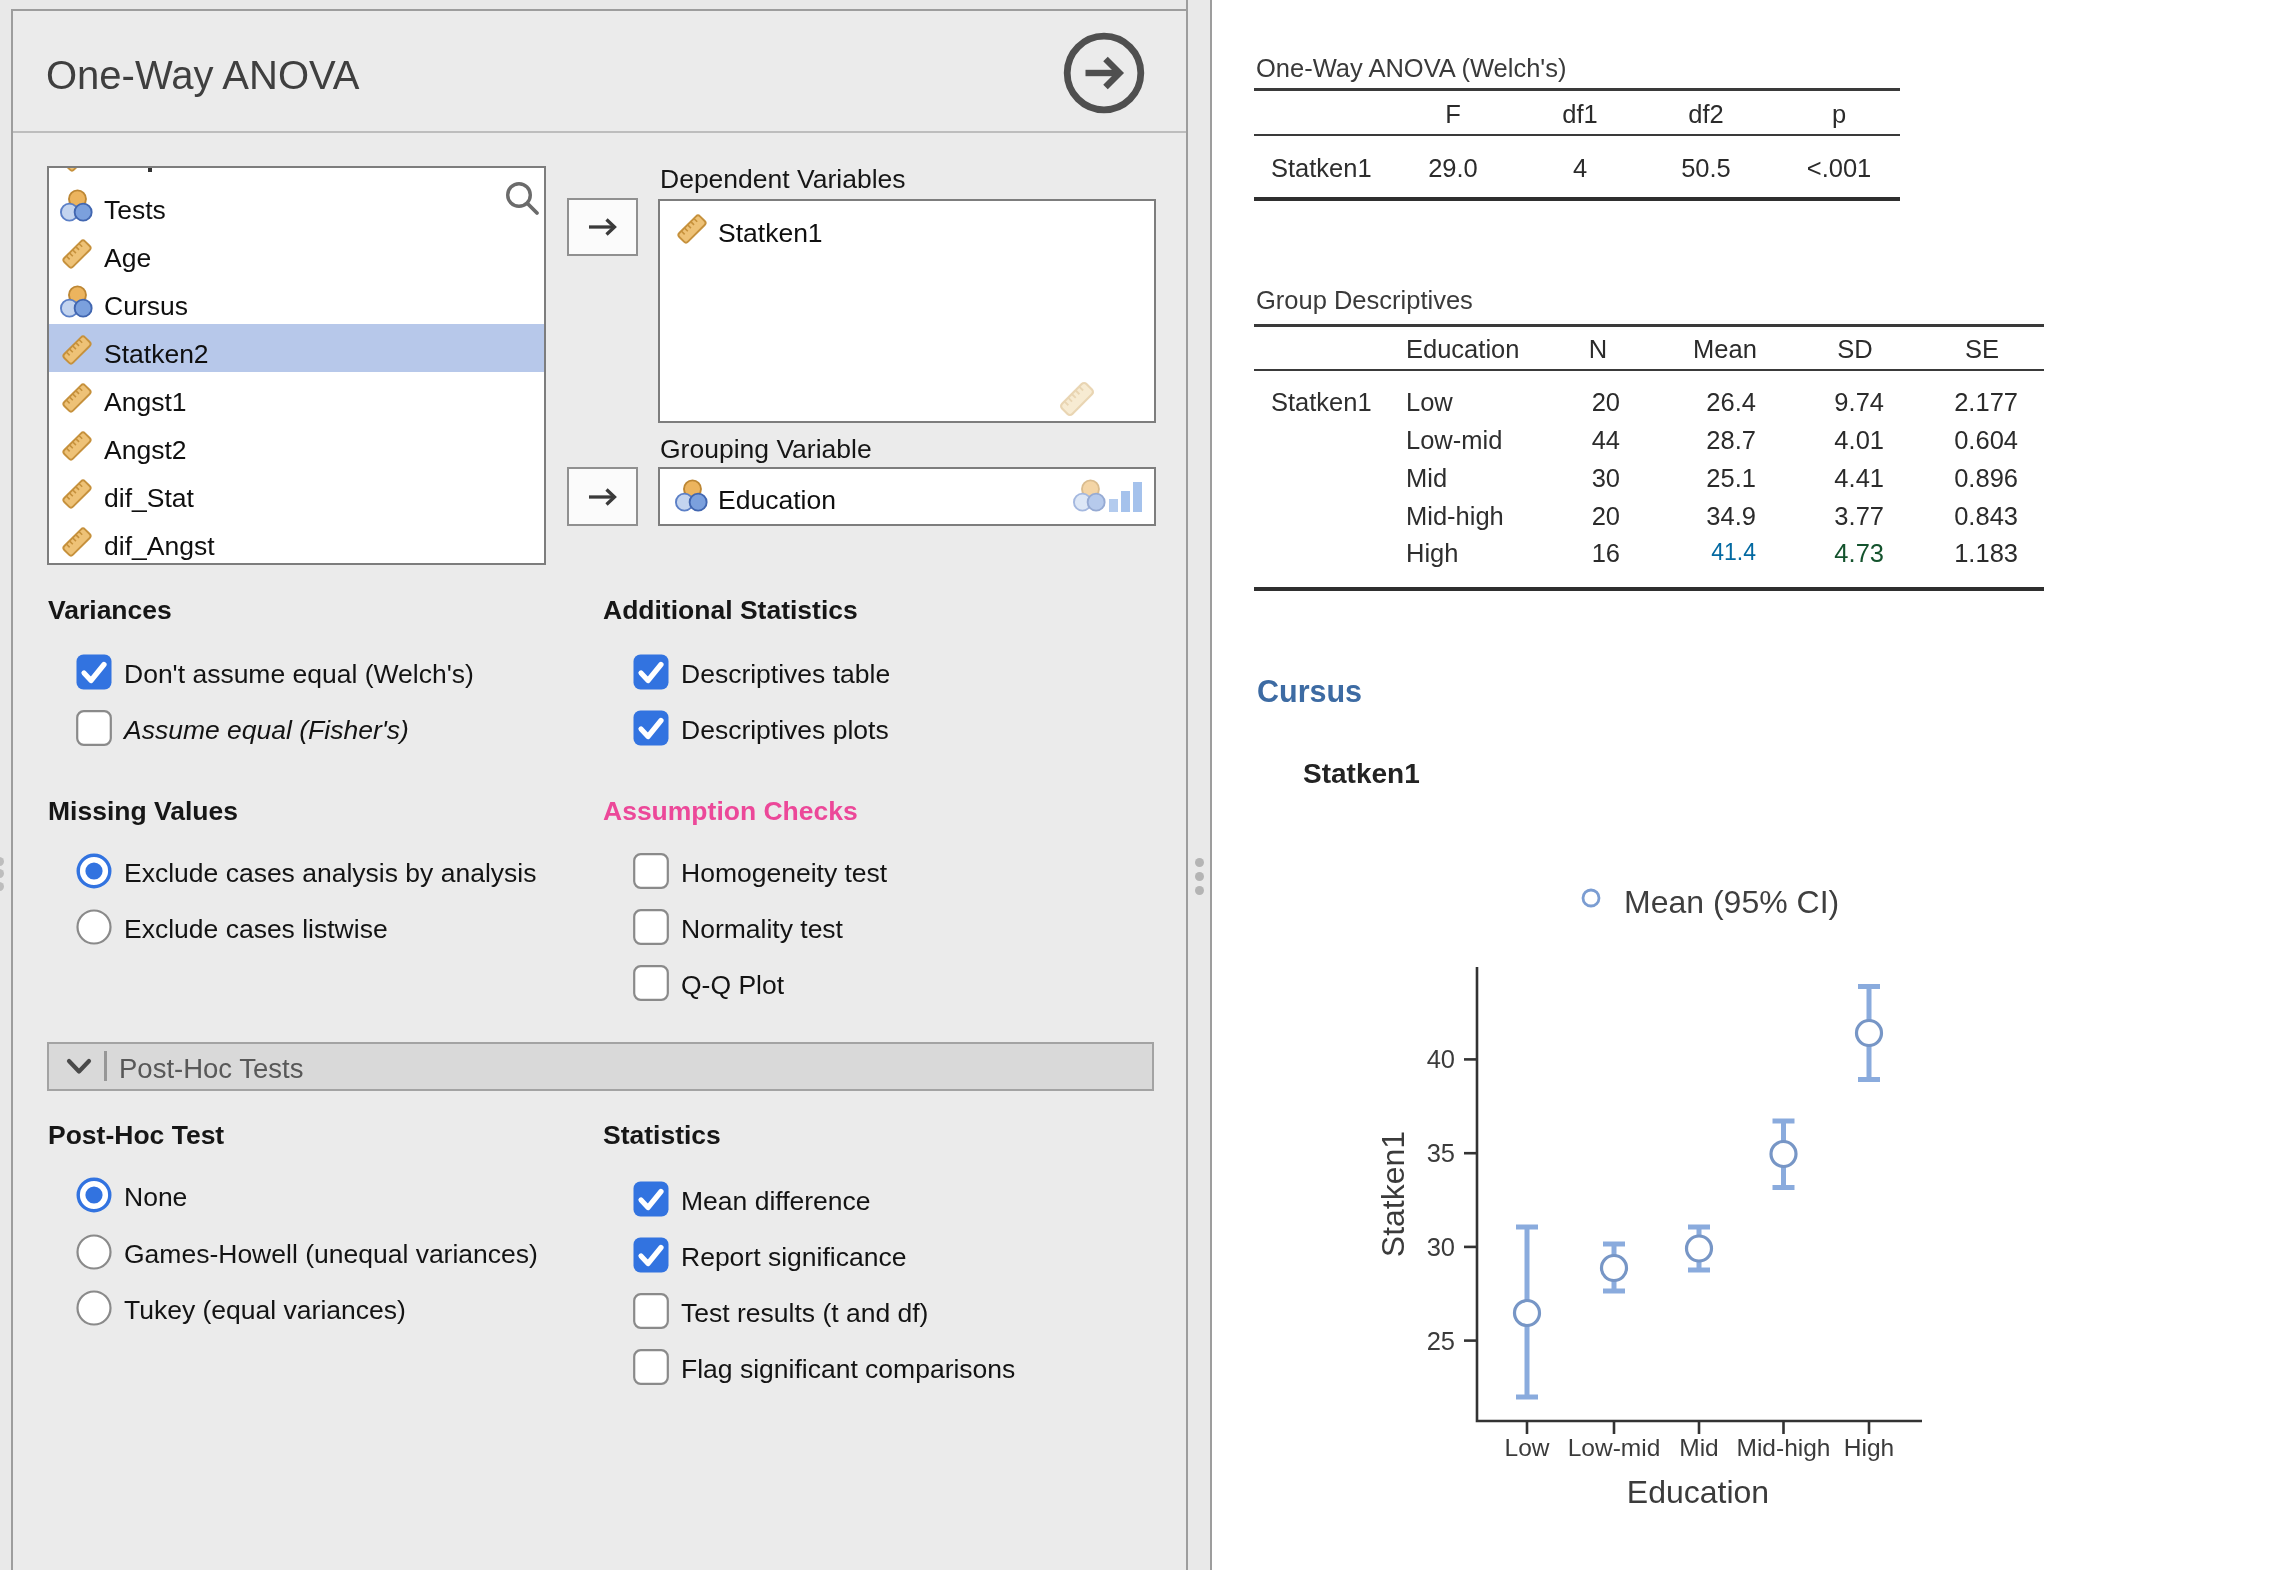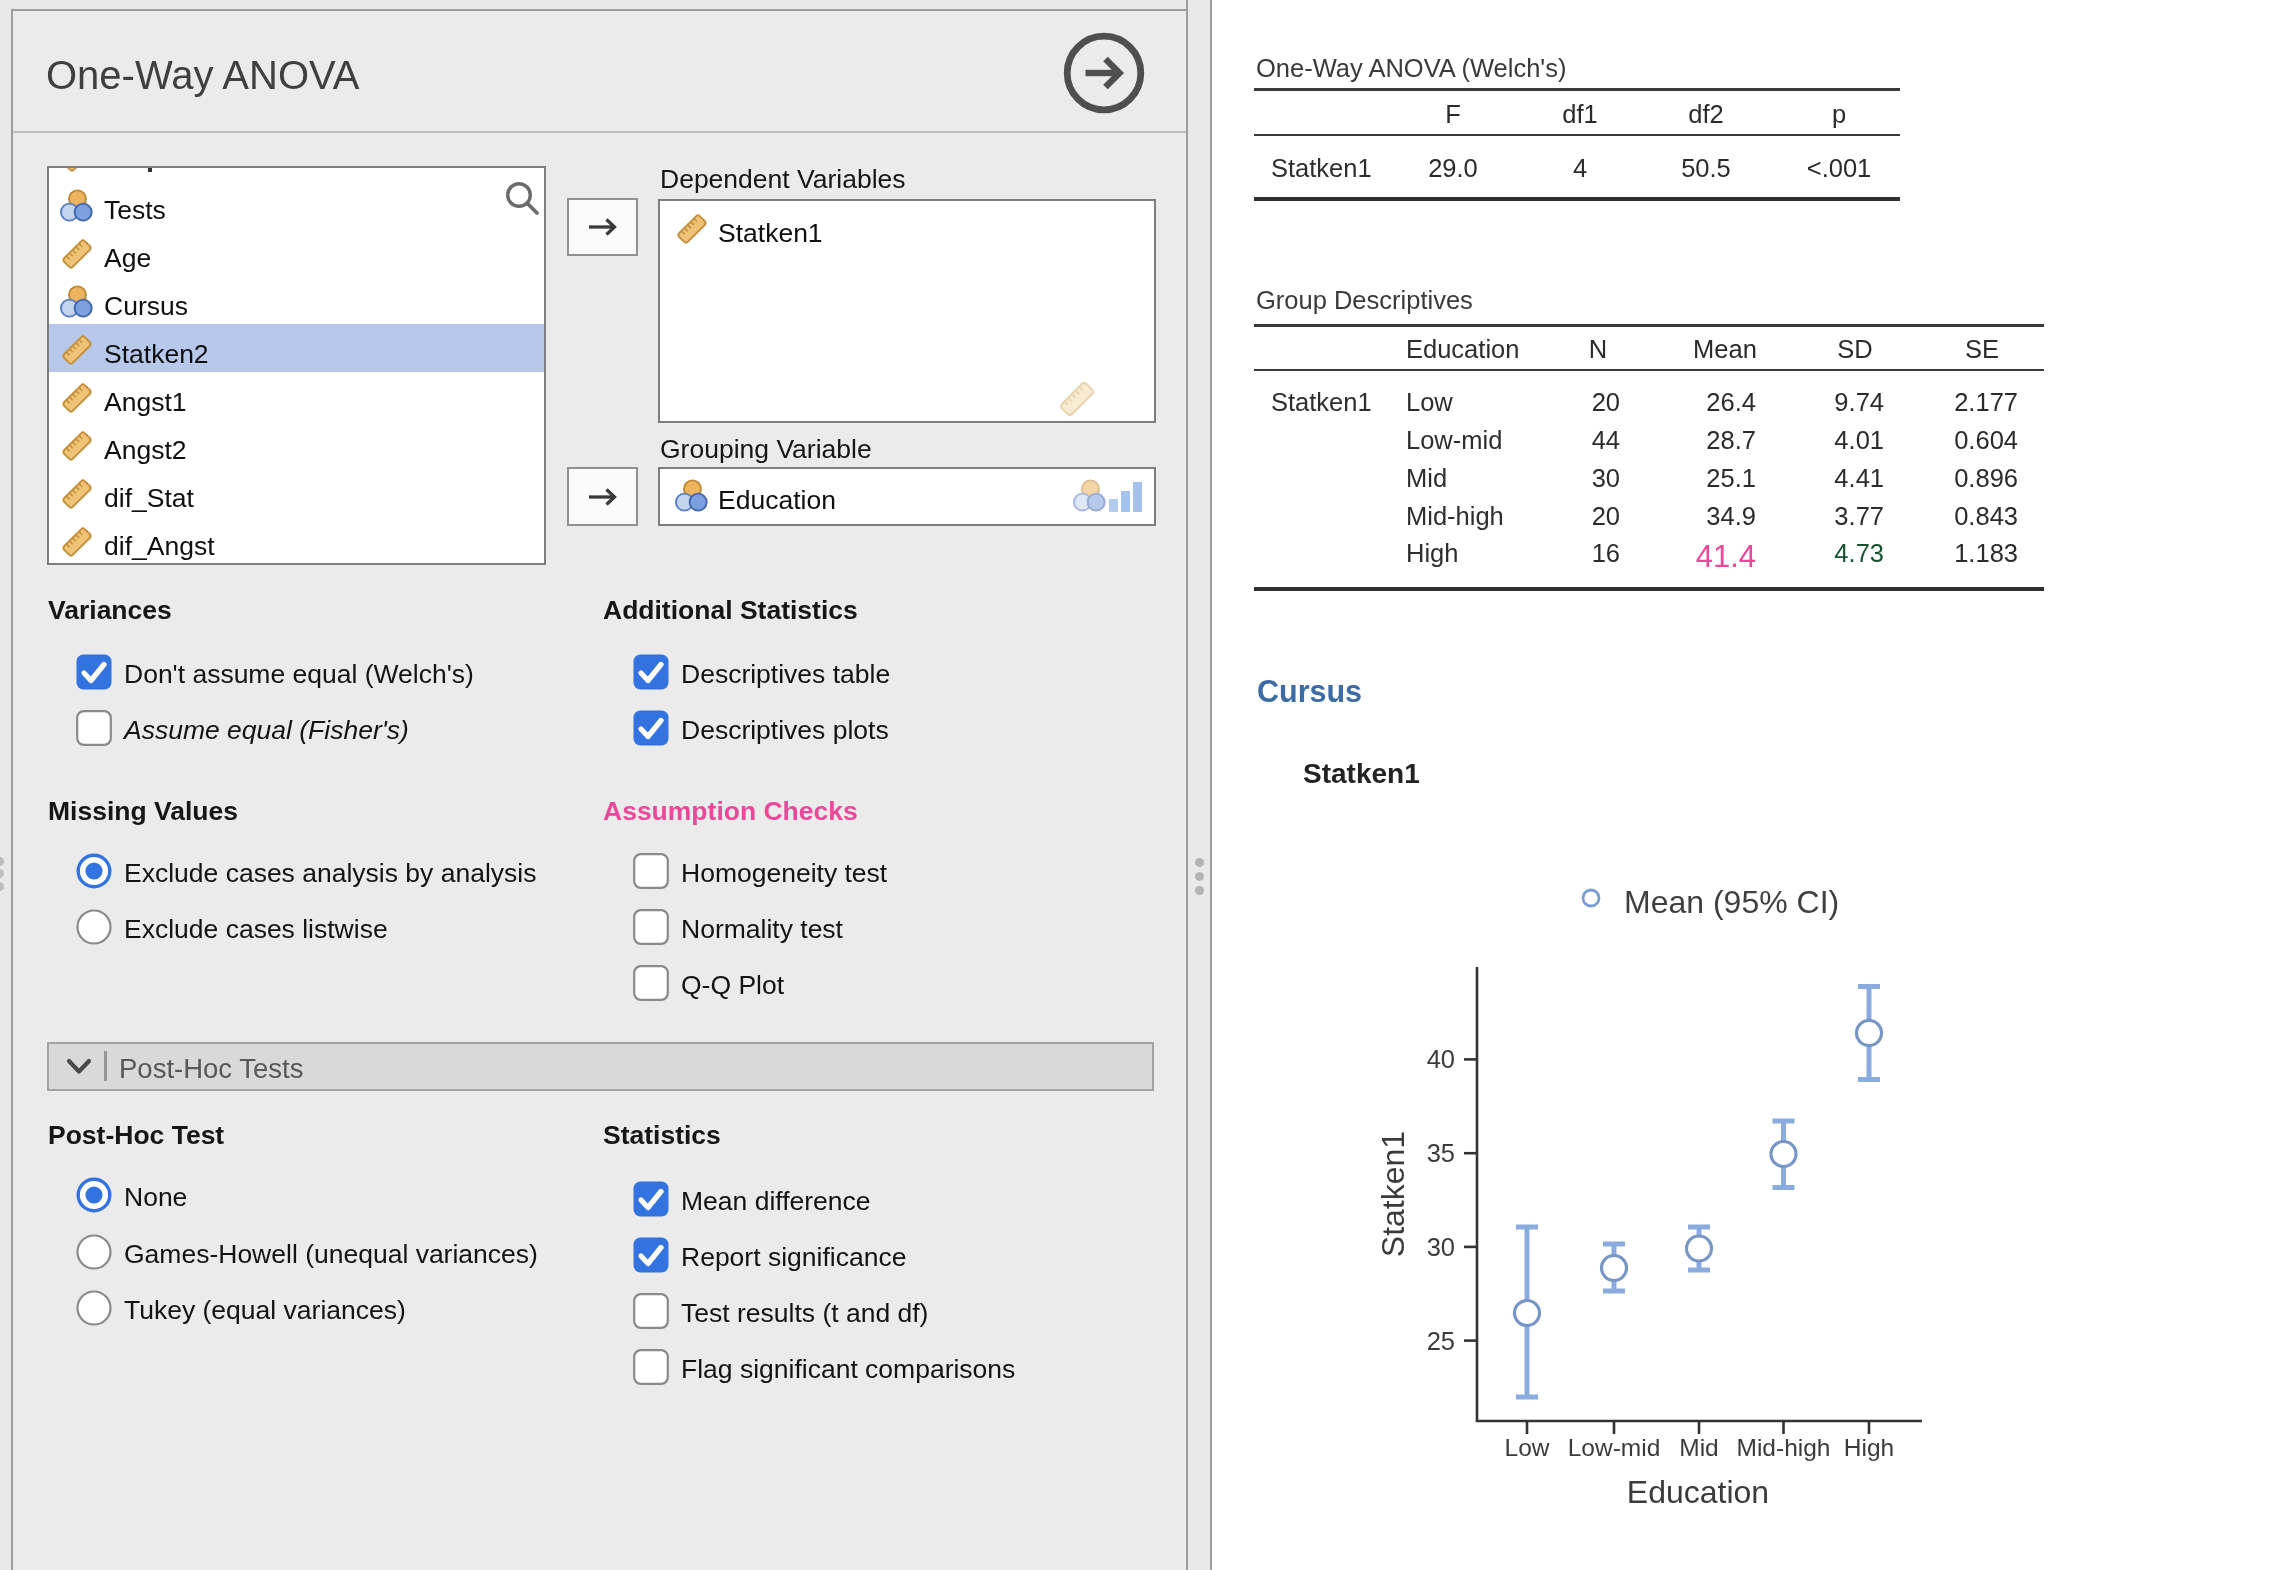--- a/index.html
+++ b/index.html
@@ -254,21 +254,21 @@
 <div style="position:absolute;left:1356px;top:464.4px;width:400px;text-align:right;font-size:25.5px;color:#2b2b2b;white-space:nowrap;">25.1</div>
 <div style="position:absolute;left:1484px;top:464.4px;width:400px;text-align:right;font-size:25.5px;color:#2b2b2b;white-space:nowrap;">4.41</div>
 <div style="position:absolute;left:1618px;top:464.4px;width:400px;text-align:right;font-size:25.5px;color:#2b2b2b;white-space:nowrap;">0.896</div>
 <div style="position:absolute;left:1406px;top:502.4px;font-size:25.5px;color:#2e2e2e;white-space:nowrap;">Mid-high</div>
 <div style="position:absolute;left:1220px;top:502.4px;width:400px;text-align:right;font-size:25.5px;color:#2b2b2b;white-space:nowrap;">20</div>
 <div style="position:absolute;left:1356px;top:502.4px;width:400px;text-align:right;font-size:25.5px;color:#2b2b2b;white-space:nowrap;">34.9</div>
 <div style="position:absolute;left:1484px;top:502.4px;width:400px;text-align:right;font-size:25.5px;color:#2b2b2b;white-space:nowrap;">3.77</div>
 <div style="position:absolute;left:1618px;top:502.4px;width:400px;text-align:right;font-size:25.5px;color:#2b2b2b;white-space:nowrap;">0.843</div>
 <div style="position:absolute;left:1406px;top:539.4px;font-size:25.5px;color:#2e2e2e;white-space:nowrap;">High</div>
 <div style="position:absolute;left:1220px;top:539.4px;width:400px;text-align:right;font-size:25.5px;color:#2b2b2b;white-space:nowrap;">16</div>
-<div style="position:absolute;left:1356px;top:539.4px;width:400px;text-align:right;font-size:31px;color:#ec4899;white-space:nowrap;">41.4</div>
+<div style="position:absolute;left:1356px;top:539.4px;width:400px;text-align:right;font-size:23px;color:#0369a1;white-space:nowrap;">41.4</div>
 <div style="position:absolute;left:1484px;top:539.4px;width:400px;text-align:right;font-size:25.5px;color:#14532d;white-space:nowrap;">4.73</div>
 <div style="position:absolute;left:1618px;top:539.4px;width:400px;text-align:right;font-size:25.5px;color:#2b2b2b;white-space:nowrap;">1.183</div>
 <div style="position:absolute;left:1254px;top:587px;width:790px;height:4px;background:#2f2f2f;"></div>
 <div style="position:absolute;left:1257px;top:674.2px;font-size:30.5px;color:#3d6ba3;font-weight:700;white-space:nowrap;">Cursus</div>
 <div style="position:absolute;left:1303px;top:758.3px;font-size:28px;color:#232323;font-weight:700;white-space:nowrap;">Statken1</div>
 <svg style="position:absolute;left:1580px;top:887px" width="22" height="22" viewBox="0 0 22 22">
 <circle cx="11" cy="11" r="8" fill="#fff" stroke="#7b9dd2" stroke-width="2.8"></circle>
 </svg>
 <div style="position:absolute;left:1624px;top:883.9px;font-size:32px;color:#3f3f3f;white-space:nowrap;">Mean (95% CI)</div>
 <svg style="position:absolute;left:1300px;top:940px" width="700" height="600" viewBox="1300 940 700 600" font-family="Liberation Sans,sans-serif">

